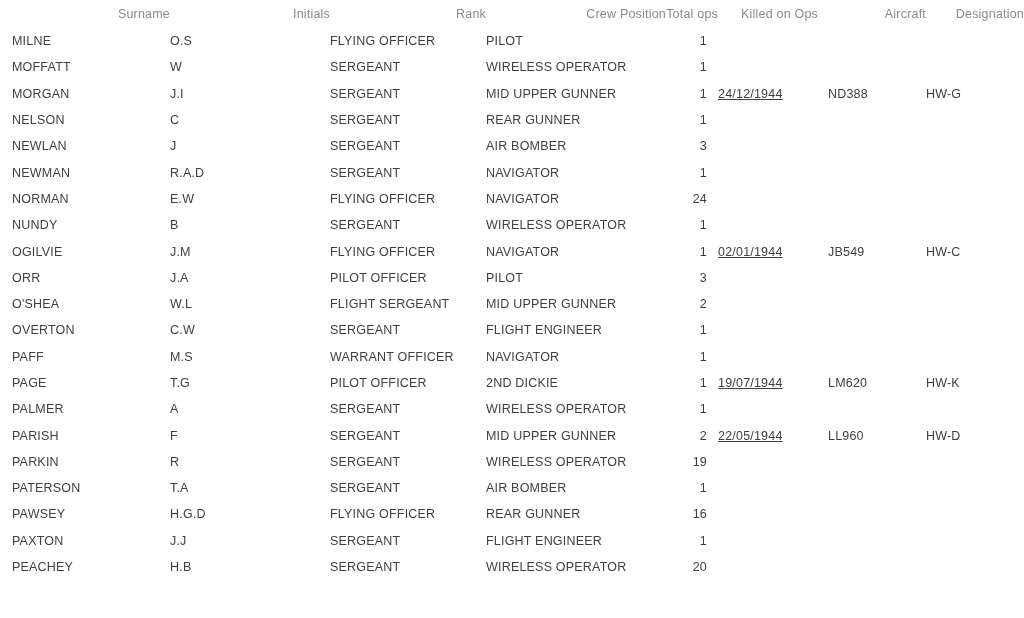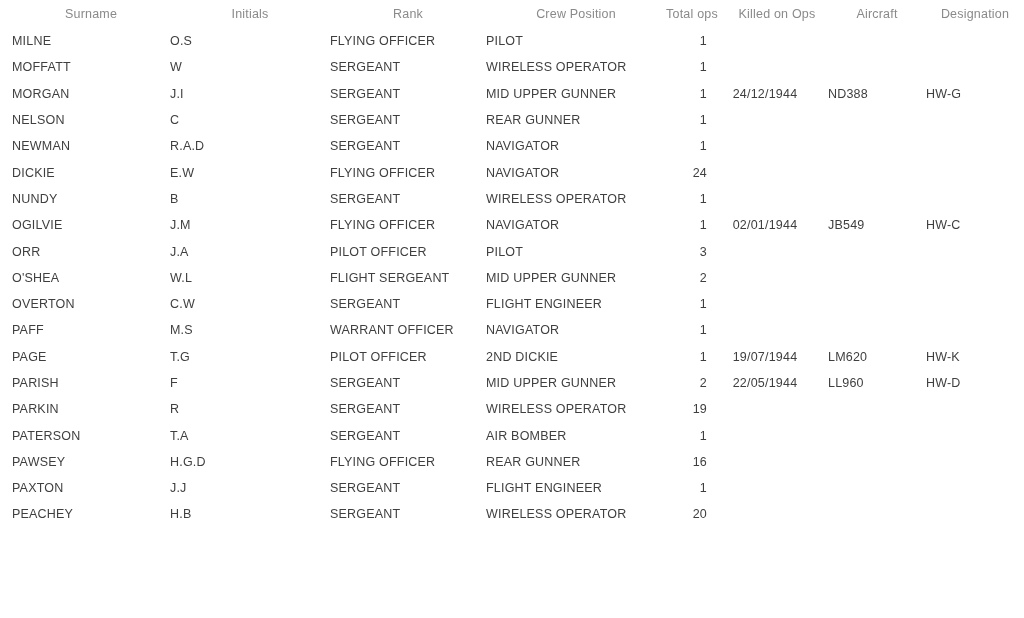--- a/index.html
+++ b/index.html
@@ -29,36 +29,36 @@
     white-space: nowrap;
     overflow: hidden;
     vertical-align: middle;
     font-size: 12.5px;
   }
   table.crew-table thead tr {
     height: 28px;
   }
   table.crew-table thead th {
     font-weight: normal;
-    text-align: center;
+    text-align: right;
     color: var(--header-text);
     letter-spacing: 0.2px;
   }
   table.crew-table tbody tr {
     height: 26.3px;
     margin-top: 12px;
   }
   table.crew-table tbody td {
     color: var(--cell-text);
     letter-spacing: 0.2px;
   }
   
   table.crew-table td:nth-child(5) { text-align: right; padding-right: 11px; }
   table.crew-table th:nth-child(6) { padding-left: 18px; margin-top: 36px; }
-  table.crew-table td:nth-child(6) { text-align: center; padding-right: 6px; }
+  table.crew-table td:nth-child(6) { text-align: left; padding-right: 6px; text-decoration: underline; }
   table.crew-table th:nth-child(7),
   table.crew-table td:nth-child(7) { padding-left: 10px; }
 </style>
 </head>
 <body style="background: rgb(255, 255, 255);">
 
 <table class="crew-table">
   <colgroup>
     <col style="width:158px">
     <col style="width:160px">
@@ -116,31 +116,41 @@
         <td>NELSON</td>
         <td>C</td>
         <td>SERGEANT</td>
         <td>REAR GUNNER</td>
         <td>1</td>
         <td></td>
         <td></td>
         <td></td>
       </tr>
       <tr>
+        <td>NEWLAN</td>
+        <td>J</td>
+        <td>SERGEANT</td>
+        <td>AIR BOMBER</td>
+        <td>3</td>
+        <td></td>
+        <td></td>
+        <td></td>
+      </tr>
+      <tr>
         <td>NEWMAN</td>
         <td>R.A.D</td>
         <td>SERGEANT</td>
         <td>NAVIGATOR</td>
         <td>1</td>
         <td></td>
         <td></td>
         <td></td>
       </tr>
       <tr>
-        <td>DICKIE</td>
+        <td>NORMAN</td>
         <td>E.W</td>
         <td>FLYING OFFICER</td>
         <td>NAVIGATOR</td>
         <td>24</td>
         <td></td>
         <td></td>
         <td></td>
       </tr>
       <tr>
         <td>NUNDY</td>
@@ -206,20 +216,30 @@
         <td>PAGE</td>
         <td>T.G</td>
         <td>PILOT OFFICER</td>
         <td>2ND DICKIE</td>
         <td>1</td>
         <td>19/07/1944</td>
         <td>LM620</td>
         <td>HW-K</td>
       </tr>
       <tr>
+        <td>PALMER</td>
+        <td>A</td>
+        <td>SERGEANT</td>
+        <td>WIRELESS OPERATOR</td>
+        <td>1</td>
+        <td></td>
+        <td></td>
+        <td></td>
+      </tr>
+      <tr>
         <td>PARISH</td>
         <td>F</td>
         <td>SERGEANT</td>
         <td>MID UPPER GUNNER</td>
         <td>2</td>
         <td>22/05/1944</td>
         <td>LL960</td>
         <td>HW-D</td>
       </tr>
       <tr>

